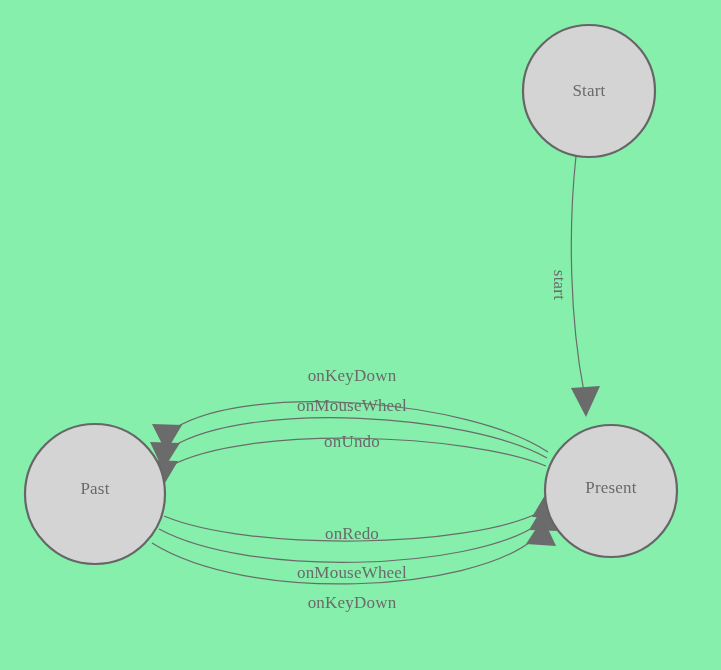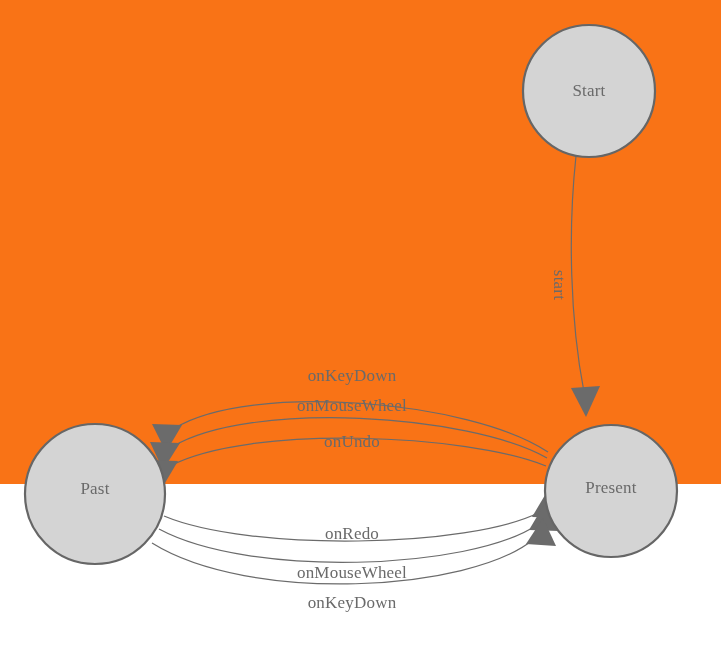--- a/index.html
+++ b/index.html
@@ -9,22 +9,22 @@
   }
   body {
     width: 721px;
     height: 670px;
     font-family: "Liberation Serif", "DejaVu Serif", serif;
     overflow: hidden;
   }
   #diagram-root {
     position: relative;
     width: 721px;
-    height: 484px;
-    background: #f97316;
+    height: 670px;
+    background: #86efac;
   }
   #diagram-svg {
     position: absolute;
     top: 0;
     left: 0;
     width: 721px;
     height: 670px;
   }
   .node-label {
     font-family: "Liberation Serif", "DejaVu Serif", serif;

